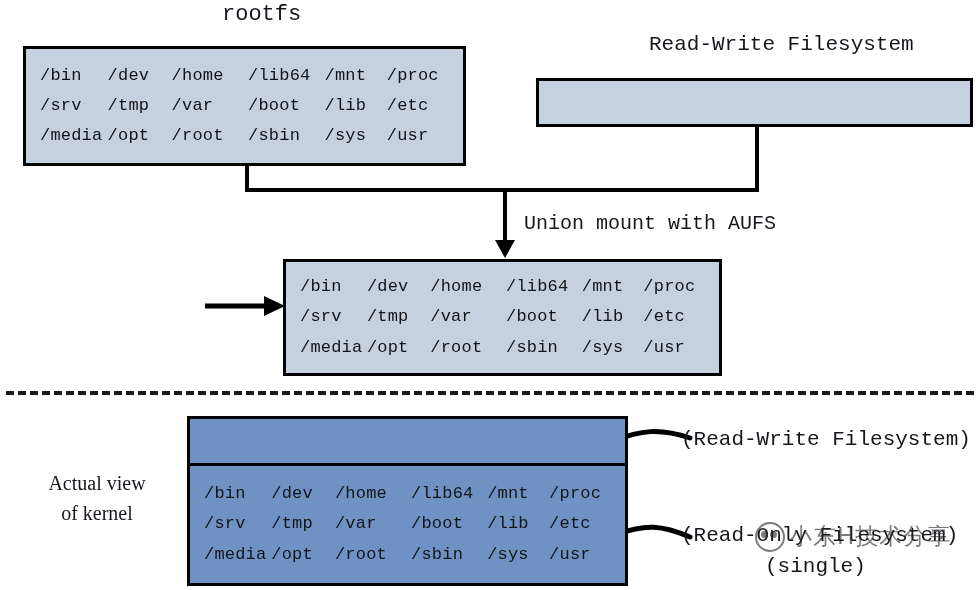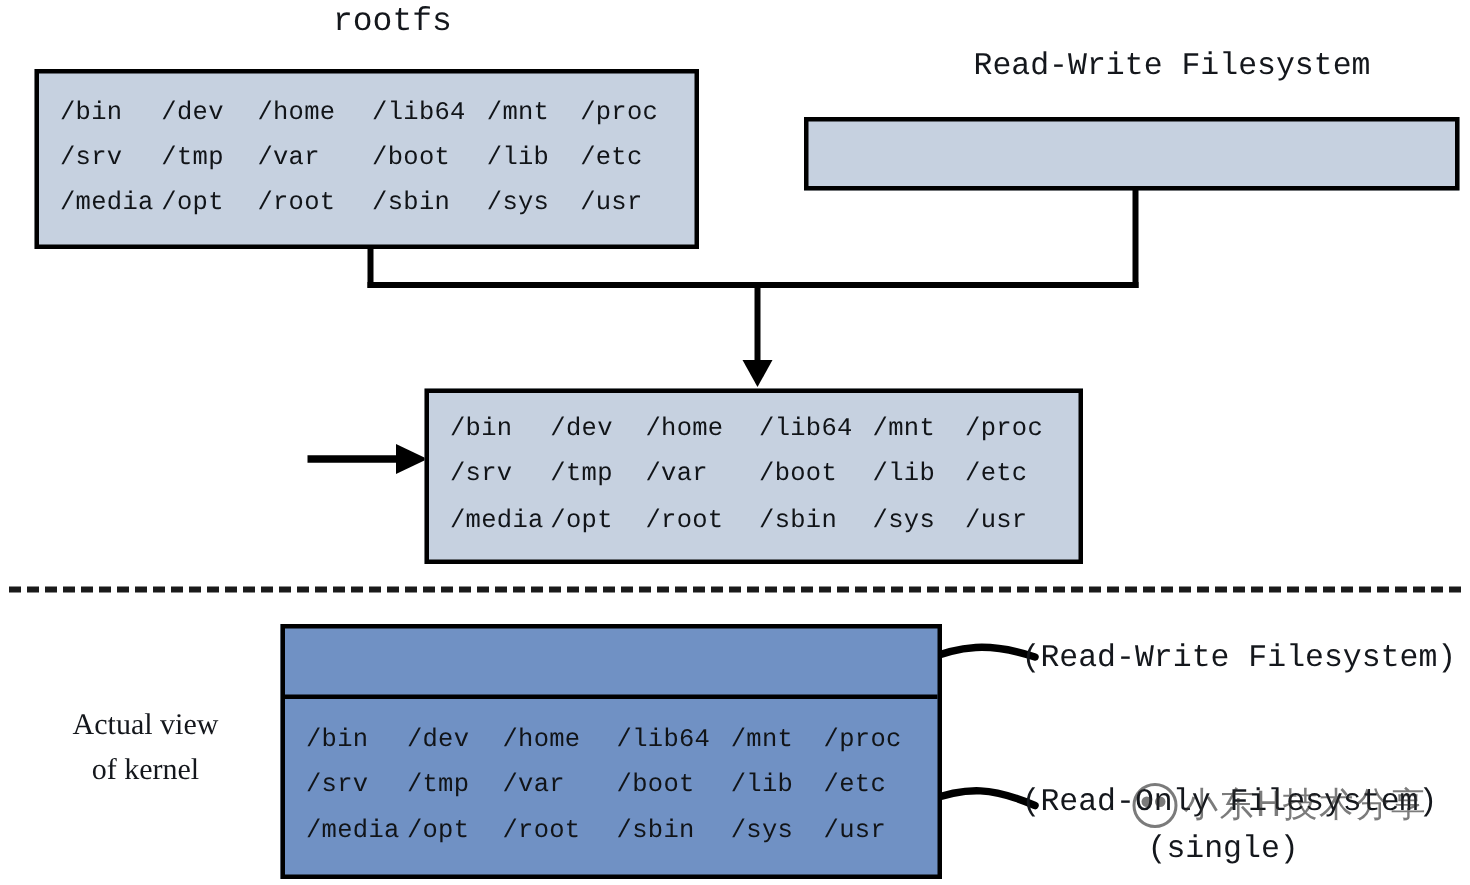--- a/index.html
+++ b/index.html
@@ -150,20 +150,21 @@
     <line x1="205" y1="306" x2="268" y2="306" stroke="#000" stroke-width="5"></line>
     <polygon points="264,296 264,316 285,306" fill="#000"></polygon>
 
     <path d="M 690 438 C 660 428 640 430 614 441" stroke="#000" stroke-width="5" fill="none" stroke-linecap="round"></path>
     <polygon points="620,430 618,452 596,444" fill="#000"></polygon>
 
     <path d="M 690 537 C 662 525 645 524 618 534" stroke="#000" stroke-width="5" fill="none" stroke-linecap="round"></path>
     <polygon points="624,523 622,545 600,537" fill="#000"></polygon>
   </svg>
 
+  <div class="lbl" style="left:524px;top:212px;font-size:20px;">Union mount with AUFS</div>
 
 
   <div class="fsbox" style="left:283px;top:259px;width:439px;height:117px;">
     <div class="dirgrid">
       <div class="dirrow">
         <span class="cell c0">/bin</span>
         <span class="cell c1">/dev</span>
         <span class="cell c2">/home</span>
         <span class="cell c3">/lib64</span>
         <span class="cell c4">/mnt</span>

